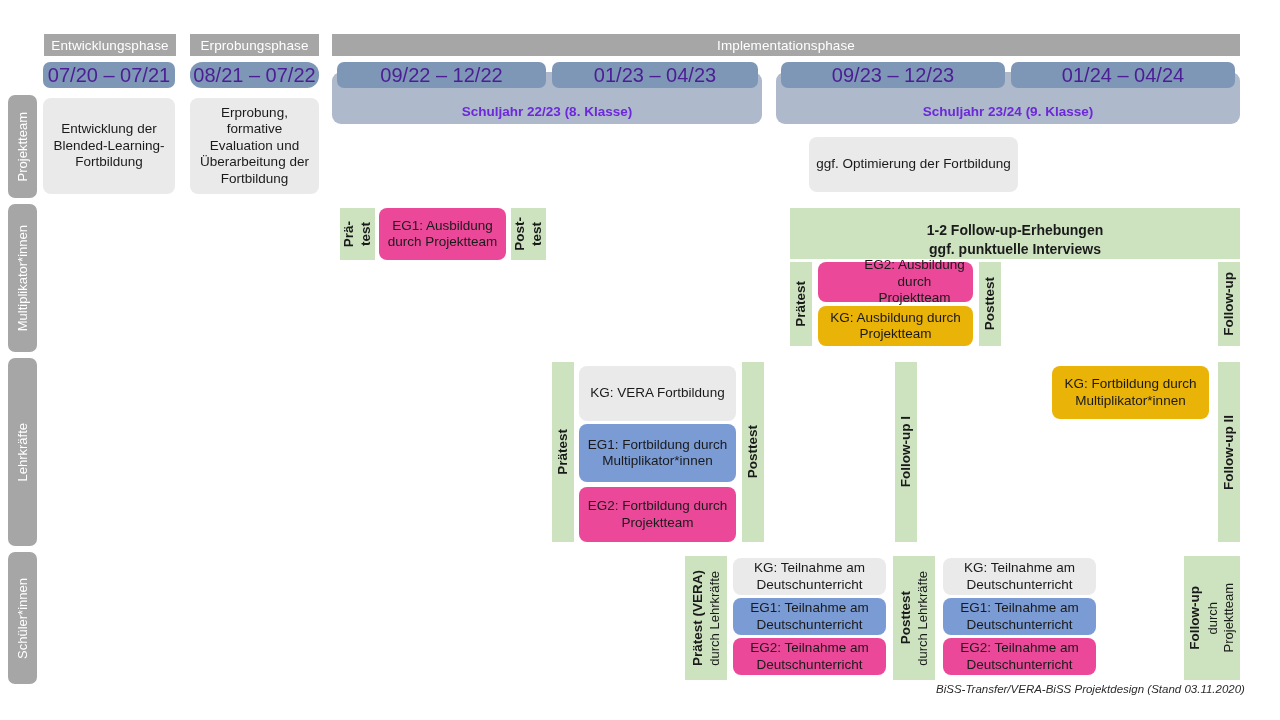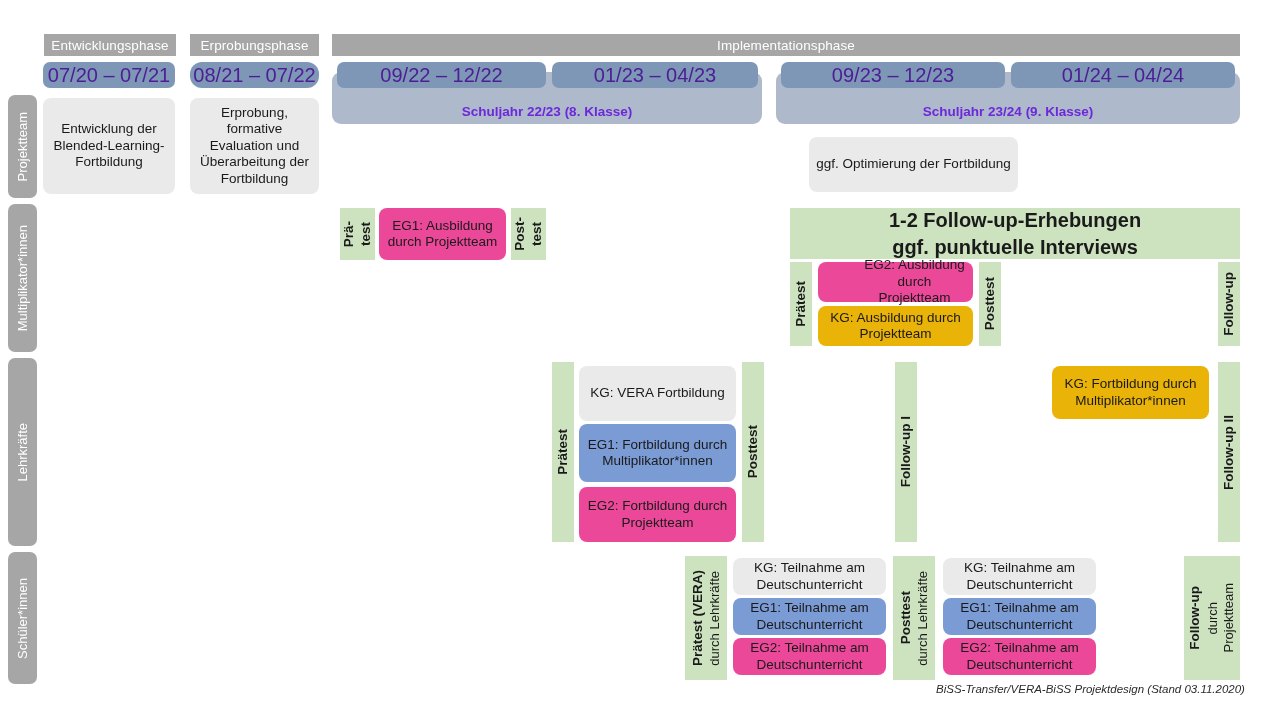--- a/index.html
+++ b/index.html
@@ -89,22 +89,23 @@
     background: #cde3c0;
     display: flex;
     align-items: center;
     justify-content: center;
     text-align: center;
     font-size: 13.5px;
     line-height: 1.2;
   }
   .green-h { 
     font-weight: bold;
-    font-size: 20px;
+    font-size: 14px;
     line-height: 1.35;
+    justify-content: flex-end;
   }
   .vstack {
     display: flex;
     flex-direction: row;
     align-items: center;
     justify-content: center;
     height: 100%;
     width: 100%;
     gap: 1px;
   }

